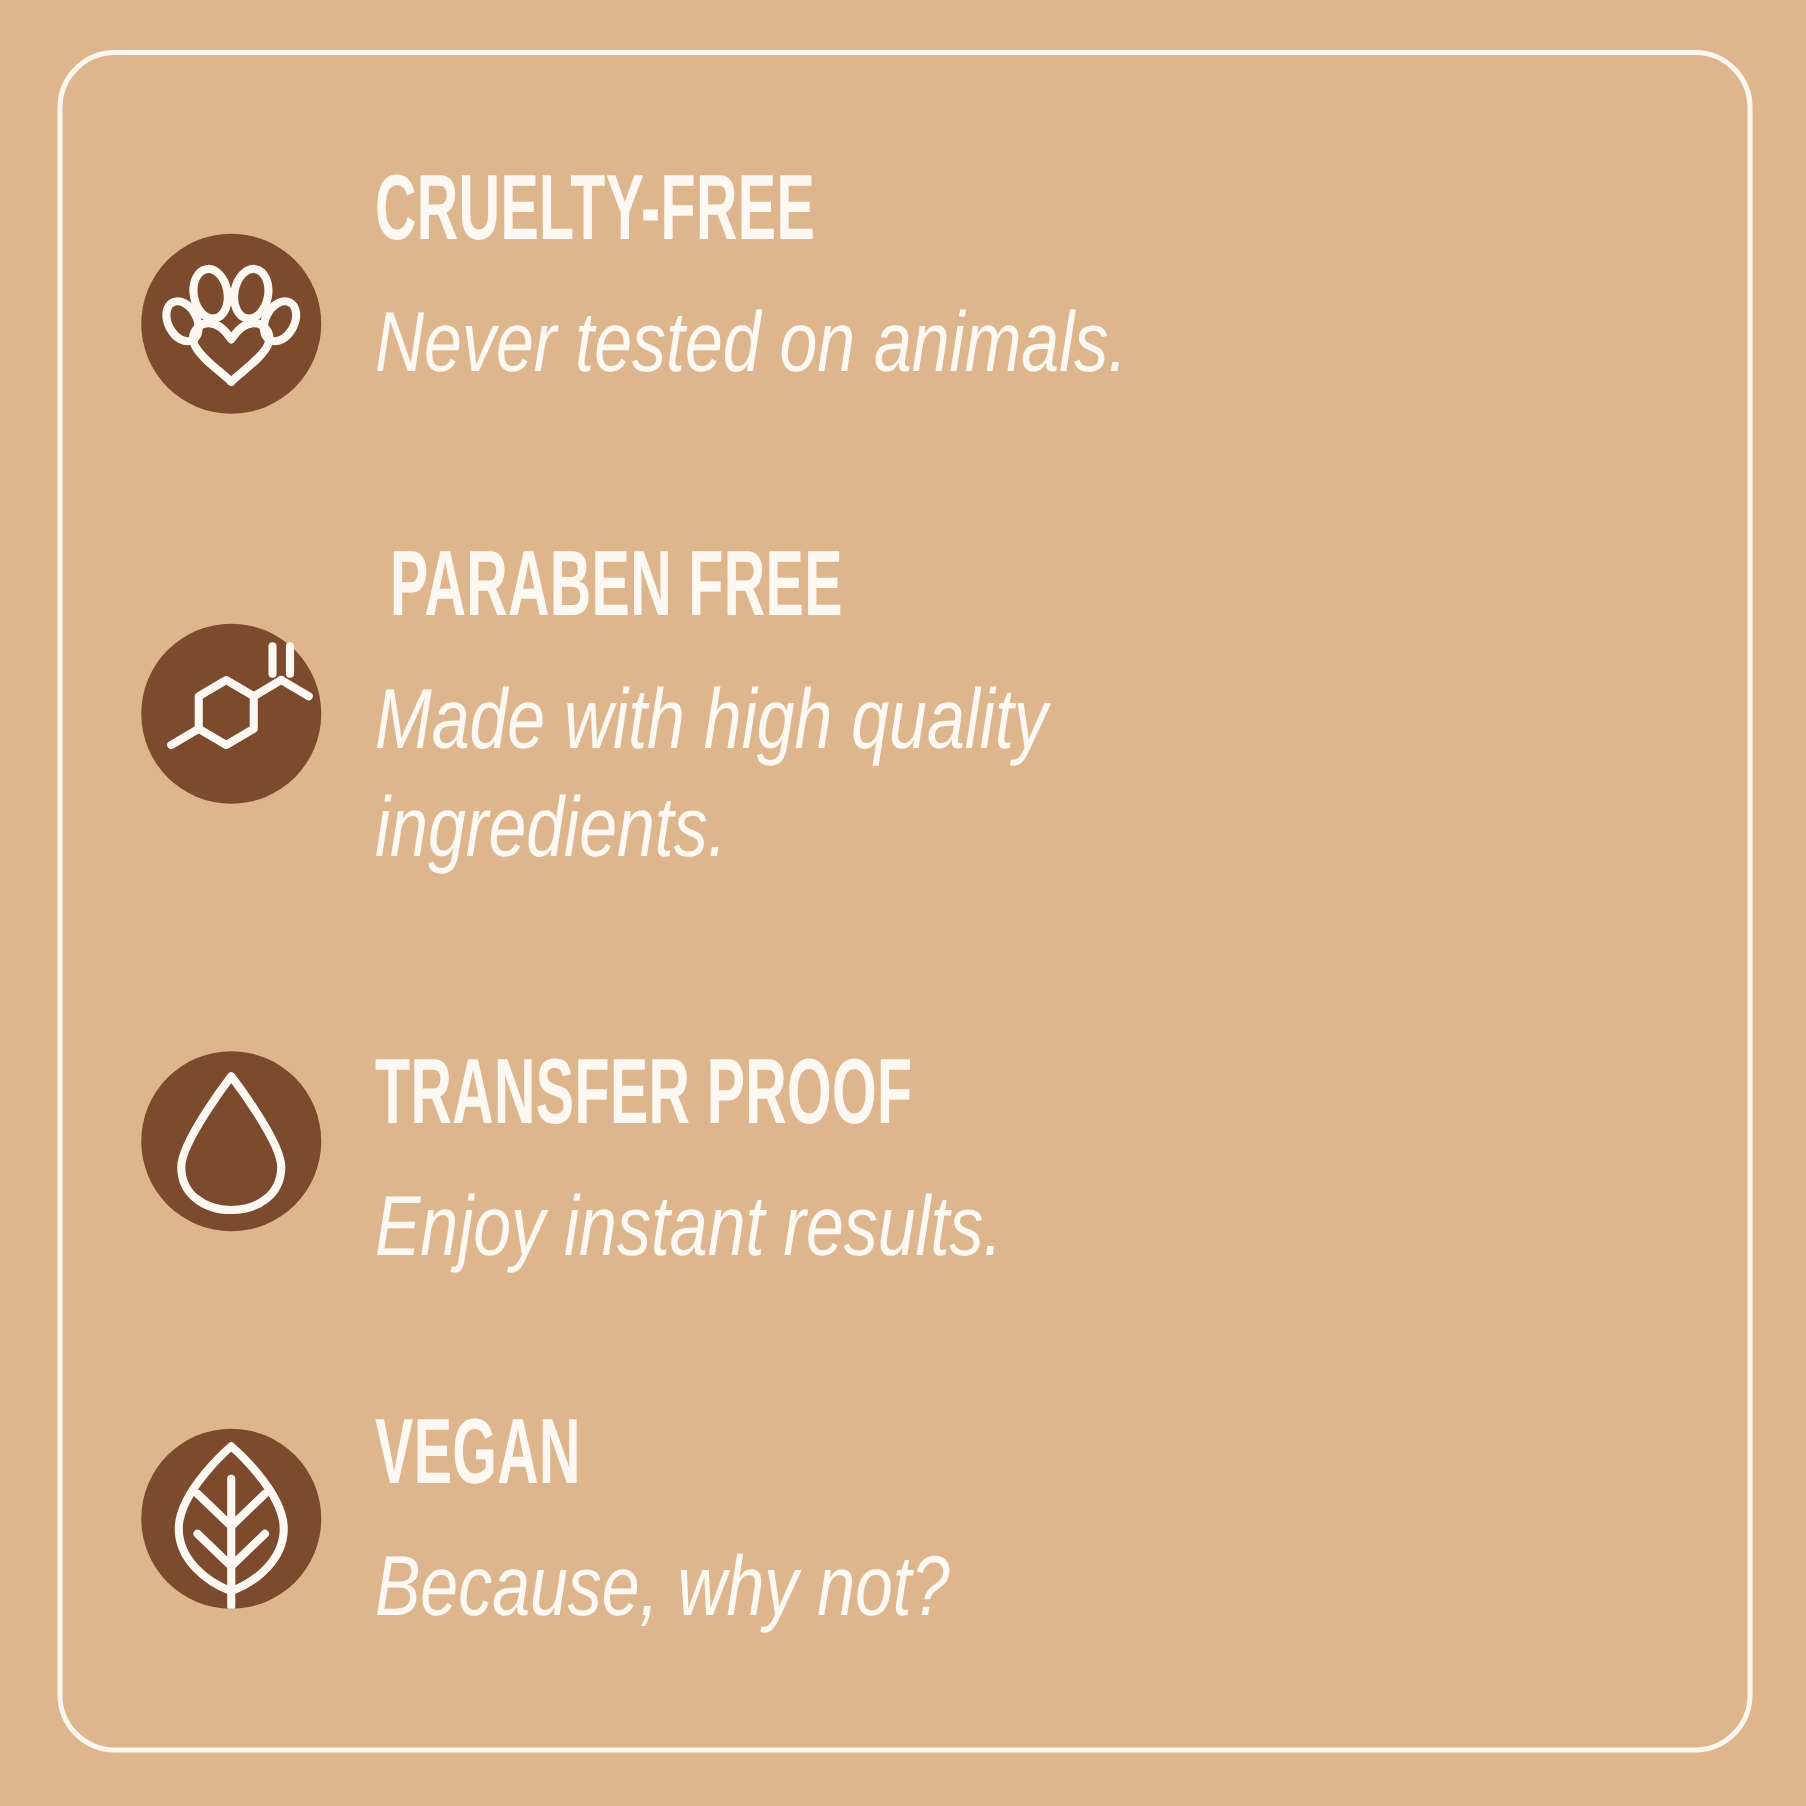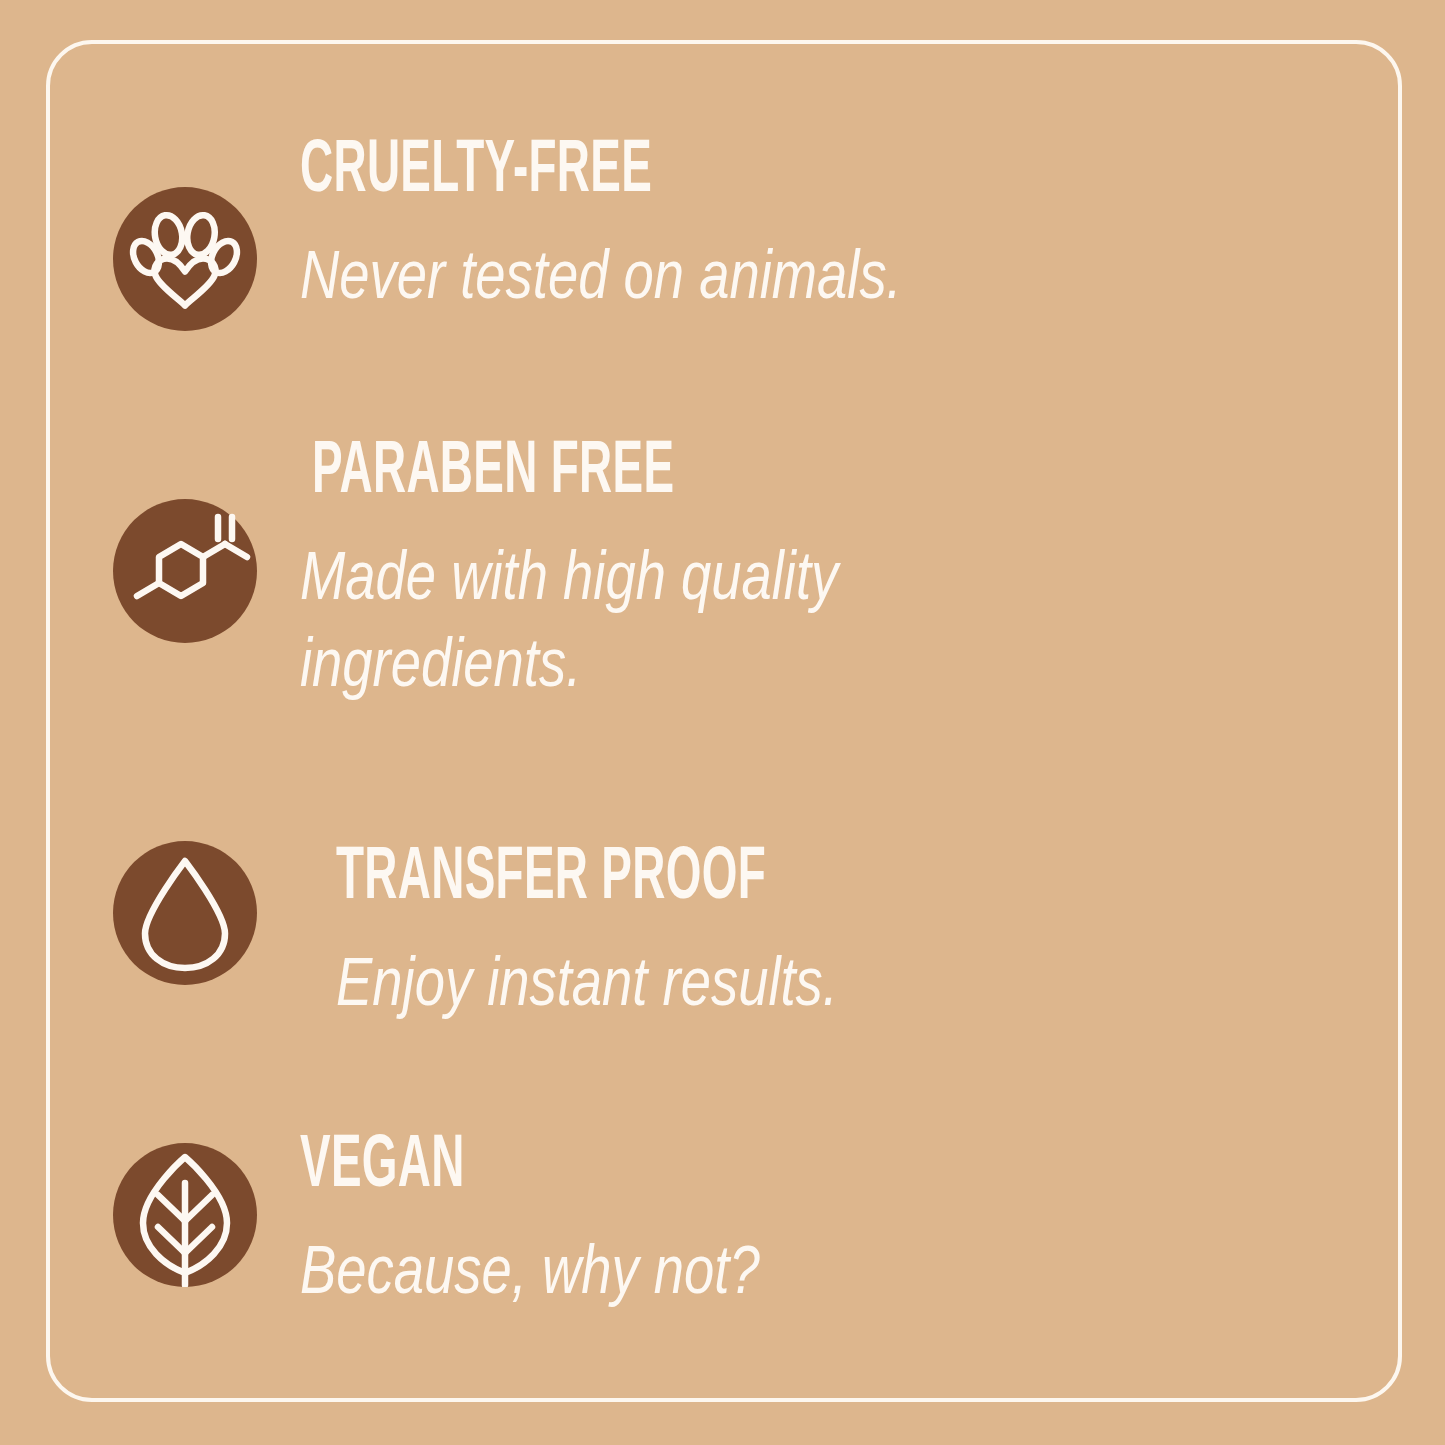--- a/index.html
+++ b/index.html
@@ -84,21 +84,21 @@
 
   
   #row-cruelty-free .feature-icon-badge { left: 113px; top: 184px; }
   #row-cruelty-free .feature-text { left: 300px; top: 133px; }
   
   #row-paraben-free .feature-icon-badge { left: 113px; top: 496px; }
   #row-paraben-free .feature-text { left: 300px; top: 434px; }
   #row-paraben-free .feature-title { margin-left: 12px; }
   
   #row-transfer-proof .feature-icon-badge { left: 113px; top: 838px; }
-  #row-transfer-proof .feature-text { left: 300px; top: 840px; margin-left: 36px; }
+  #row-transfer-proof .feature-text { left: 300px; top: 840px; }
   
   #row-vegan .feature-icon-badge { left: 113px; top: 1140px; }
   #row-vegan .feature-text { left: 300px; top: 1128px; }
 
   .title-gap { height: 34px; }
 </style>
 </head>
 <body>
 
 <div class="canvas">

